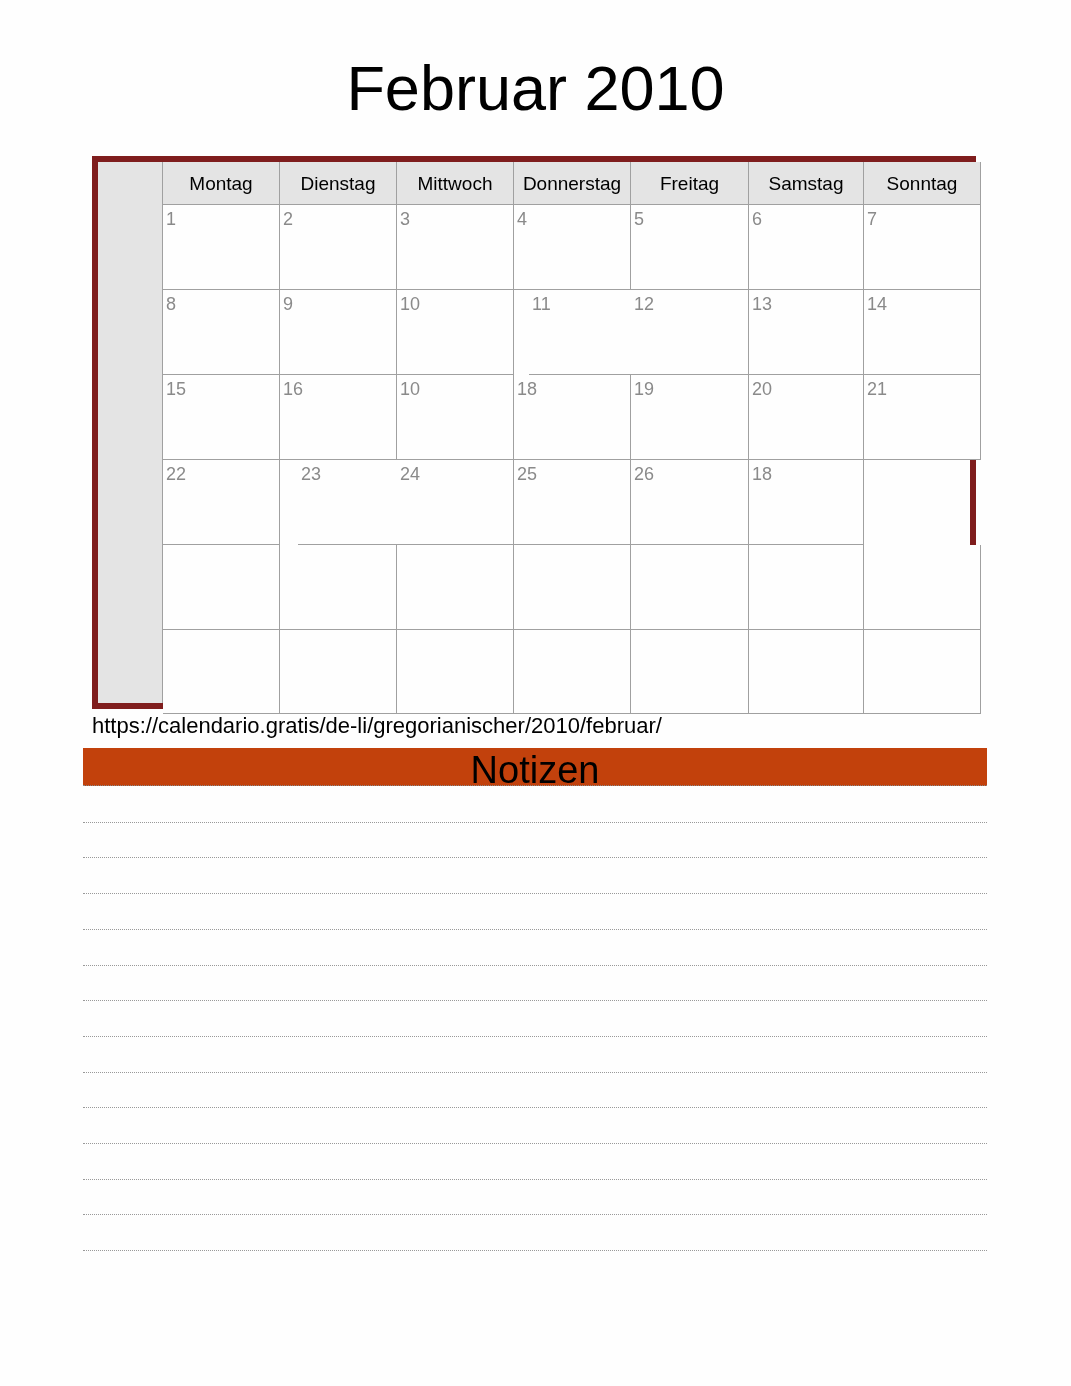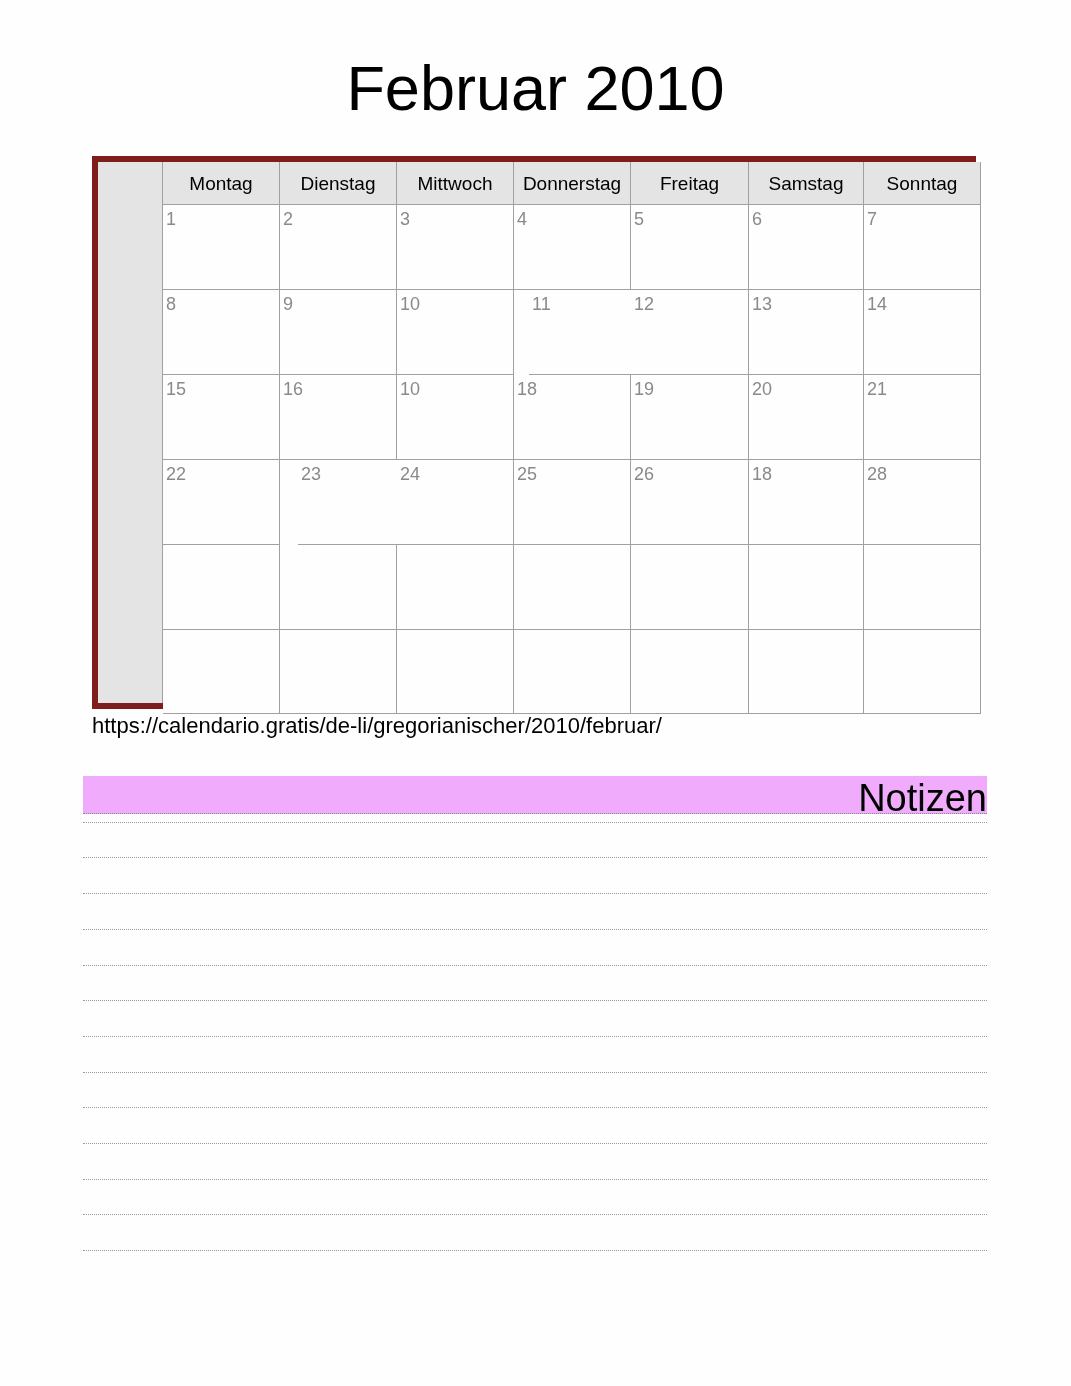--- a/index.html
+++ b/index.html
@@ -4,21 +4,21 @@
 <style>
   html,body{margin:0;padding:0;background:#fefefe;}
   body{width:1071px;height:1386px;position:relative;font-family:"Liberation Sans",sans-serif;overflow:hidden;}
   .title{position:absolute;left:0;top:38px;width:1071px;text-align:center;font-size:63px;line-height:100px;color:#000;}
   .cal{position:absolute;left:92px;top:156px;width:884px;height:553px;border:6px solid #7f1d1d;box-sizing:border-box;}
   .weekcol{position:absolute;left:0;top:0;width:65px;height:100%;background:#e4e4e4;border-right:1px solid #a0a0a0;box-sizing:border-box;}
   .hdr{position:absolute;top:0;height:43px;background:#e4e4e4;border-right:1px solid #a0a0a0;border-bottom:1px solid #a0a0a0;box-sizing:border-box;text-align:center;font-size:19px;line-height:44px;color:#000;}
   .cell{position:absolute;border-right:1px solid #a0a0a0;border-bottom:1px solid #a0a0a0;box-sizing:border-box;background:#fefefe;}
   .cell span{position:absolute;left:3px;top:4px;font-size:18px;color:#8a8a8a;}
   .url{position:absolute;left:92px;top:713px;font-size:22px;color:#000;}
-  .notes-hdr{position:absolute;left:83px;top:748px;width:904px;height:38px;background:#f0abfc;text-align:right;font-size:38px;line-height:44px;color:#000;border-bottom:1px dotted #888;box-sizing:border-box;margin-top:28px;}
+  .notes-hdr{position:absolute;left:83px;top:748px;width:904px;height:38px;background:#c2410c;text-align:center;font-size:38px;line-height:44px;color:#000;border-bottom:1px dotted #888;box-sizing:border-box;}
   .line{position:absolute;left:83px;width:904px;border-top:1px dotted #999;}
 </style>
 </head>
 <body>
 
 <div class="title">Februar 2010</div>
 
 <div class="cal" id="cal">
   <div class="weekcol"></div>
 <div class="hdr" style="left: 65px; width: 117px;">Montag</div>
@@ -102,23 +102,20 @@
     </div>
     <div class="cell" style="left: 416px; top: 298px; width: 117px; height: 85px;">
       <span>25</span>
     </div>
     <div class="cell" style="left: 533px; top: 298px; width: 118px; height: 85px;">
       <span>26</span>
     </div>
     <div class="cell" style="left: 651px; top: 298px; width: 115px; height: 85px;">
       <span>18</span>
     </div>
-    <div class="cell" style="left: 766px; top: 298px; width: 117px; height: 85px;">
-      <span>28</span>
-    </div>
     <div class="cell" style="left: 65px; top: 383px; width: 117px; height: 85px;">
       <span></span>
     </div>
     <div class="cell" style="left: 182px; top: 383px; width: 117px; height: 85px;">
       <span></span>
     </div>
     <div class="cell" style="left: 299px; top: 383px; width: 117px; height: 85px;">
       <span></span>
     </div>
     <div class="cell" style="left: 416px; top: 383px; width: 117px; height: 85px;">

